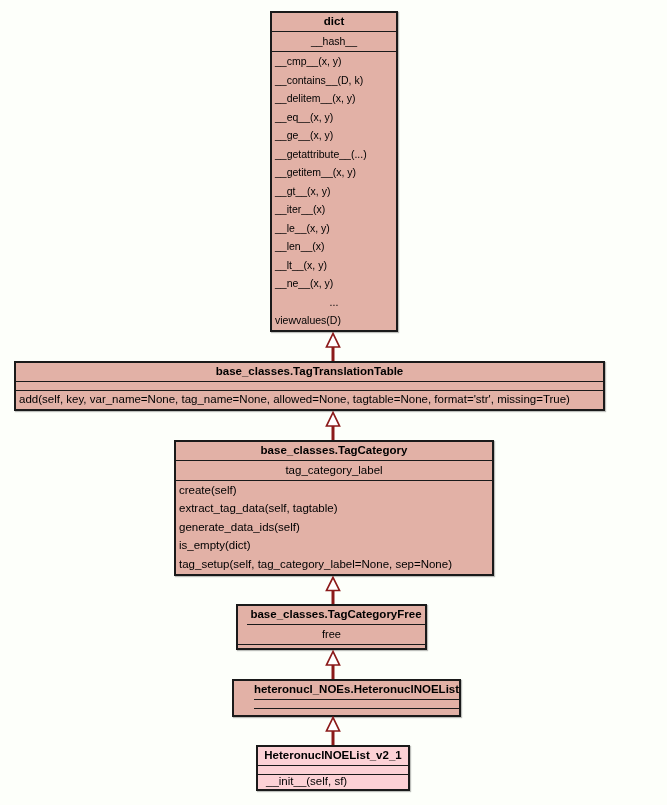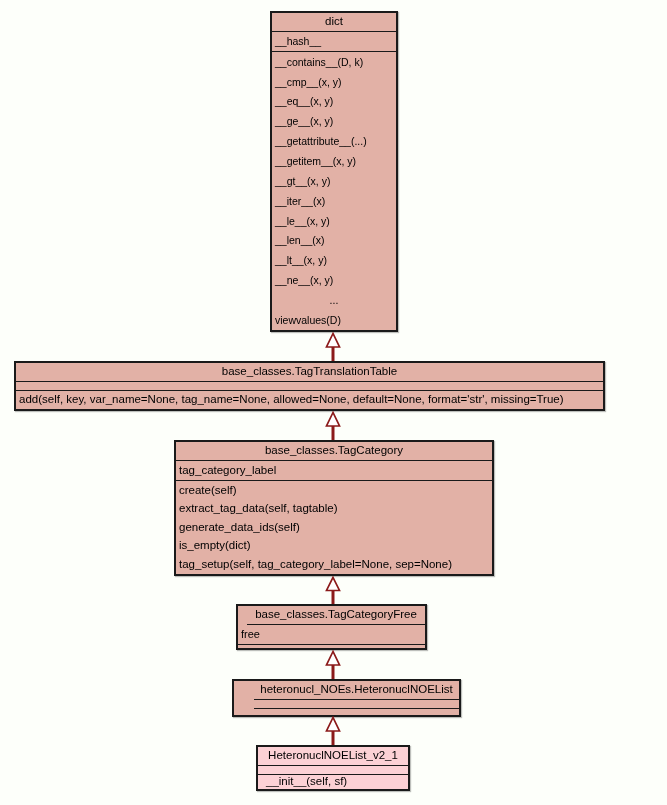--- a/index.html
+++ b/index.html
@@ -16,27 +16,28 @@
     box-sizing:border-box;
     display:flex;flex-direction:column;
     box-shadow:1px 1px 1px rgba(0,0,0,0.25);
   }
   .box.highlight{background:var(--highlight-fill,#fcd1d5);}
   .title{
     flex:0 0 auto;
     display:flex;align-items:center;justify-content:center;
     font-size:11.5px;line-height:1;
     border-bottom:1px solid var(--border,#1a1a1a);
-    white-space:nowrap;overflow:hidden;
+    white-space:nowrap;overflow:hidden;font-weight:bold;
   }
   .attrs{
     flex:0 0 auto;
     display:flex;flex-direction:column;
     border-bottom:1px solid var(--border,#1a1a1a);
     overflow:hidden;
+    align-items:center;
   }
   .methods{flex:1 1 auto;display:flex;flex-direction:column;overflow:hidden;}
   .row{
     flex:1 1 0;
     display:flex;align-items:center;
     padding:0 3px;
     font-size:11px;line-height:1;
     white-space:nowrap;overflow:hidden;
   }
   .row.center{justify-content:center;padding:0;}
@@ -76,22 +77,23 @@
 </style>
 </head>
 <body style="--bg: #fdfffa; --class-fill: #e2b1a6; --highlight-fill: #fcd1d5; --border: #1a1a1a; --arrow: #8b1a1a; --arrow-head-fill: #ffffff; --text: #000000;">
 
 <div class="box b0">
   <div class="title">dict</div>
   <div class="attrs">
       <div class="row">__hash__</div>
     </div>
   <div class="methods">
+      <div class="row">__cmp__(x, y)</div>
       <div class="row">__contains__(D, k)</div>
-      <div class="row">__cmp__(x, y)</div>
+      <div class="row">__delitem__(x, y)</div>
       <div class="row">__eq__(x, y)</div>
       <div class="row">__ge__(x, y)</div>
       <div class="row">__getattribute__(...)</div>
       <div class="row">__getitem__(x, y)</div>
       <div class="row">__gt__(x, y)</div>
       <div class="row">__iter__(x)</div>
       <div class="row">__le__(x, y)</div>
       <div class="row">__len__(x)</div>
       <div class="row">__lt__(x, y)</div>
       <div class="row">__ne__(x, y)</div>
@@ -102,21 +104,21 @@
 
 <svg class="arrow a1" viewBox="0 0 16 29" preserveAspectRatio="none">
   <line x1="8" y1="14" x2="8" y2="29"></line>
   <polygon points="8,1.5 1.5,15 14.5,15"></polygon>
 </svg>
 
 <div class="box b1">
   <div class="title">base_classes.TagTranslationTable</div>
   <div class="attrs"></div>
   <div class="methods">
-      <div class="row">add(self, key, var_name=None, tag_name=None, allowed=None, default=None, format='str', missing=True)</div>
+      <div class="row">add(self, key, var_name=None, tag_name=None, allowed=None, tagtable=None, format='str', missing=True)</div>
     </div>
 </div>
 
 <svg class="arrow a2" viewBox="0 0 16 29" preserveAspectRatio="none">
   <line x1="8" y1="14" x2="8" y2="29"></line>
   <polygon points="8,1.5 1.5,15 14.5,15"></polygon>
 </svg>
 
 <div class="box b2">
   <div class="title">base_classes.TagCategory</div>

